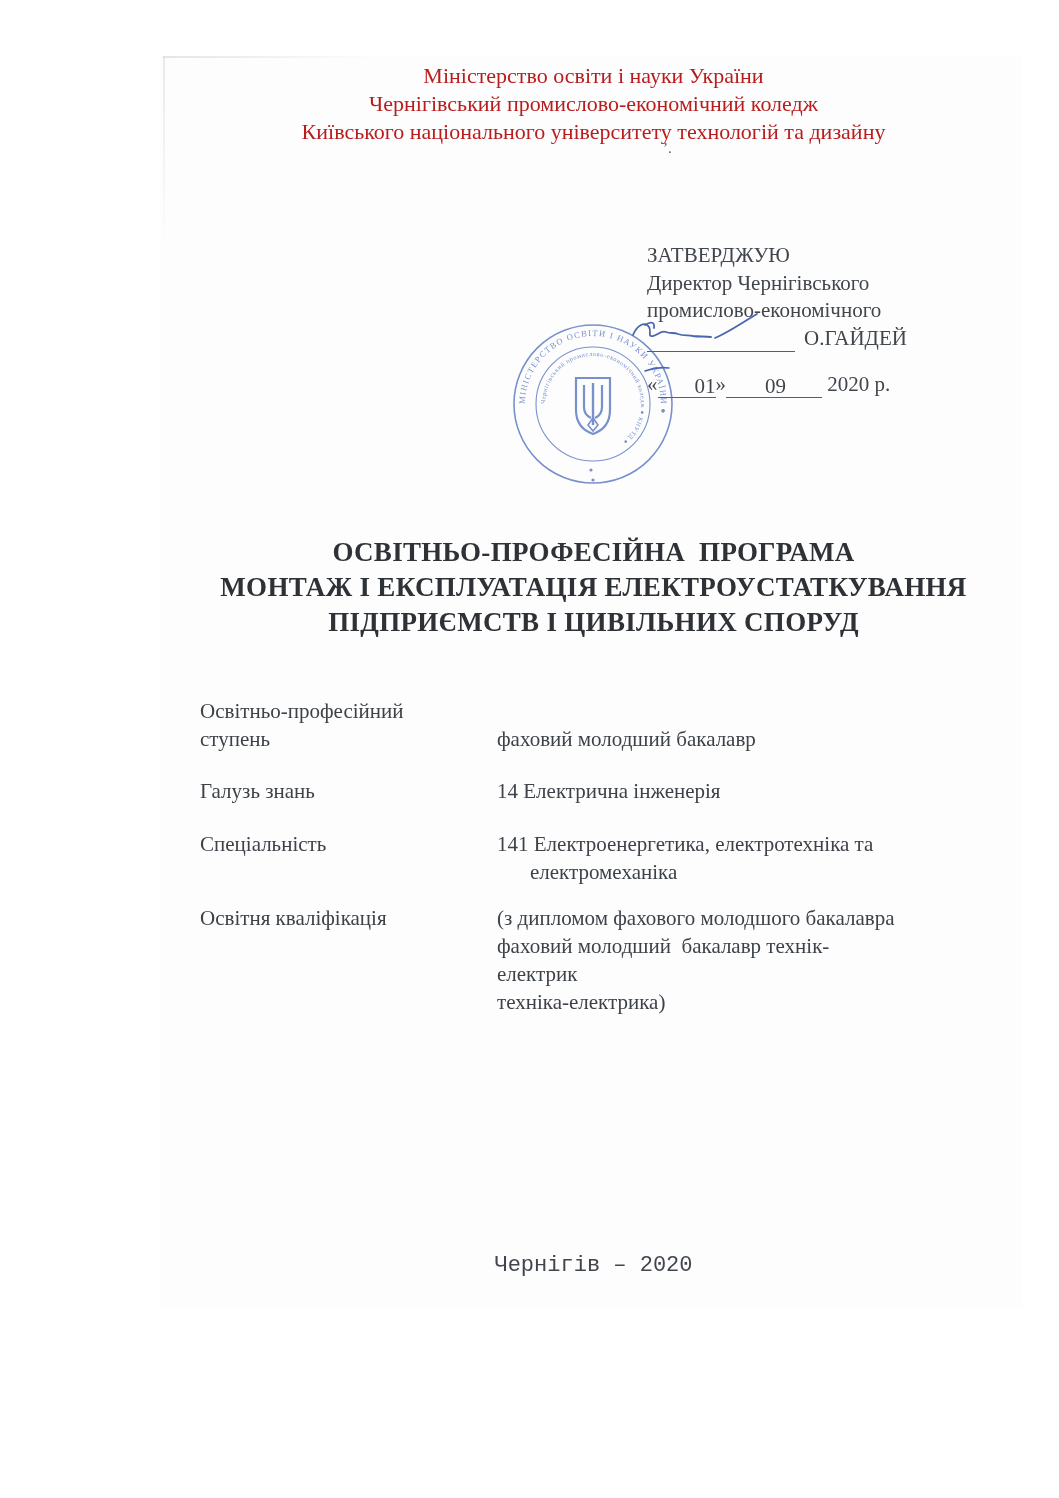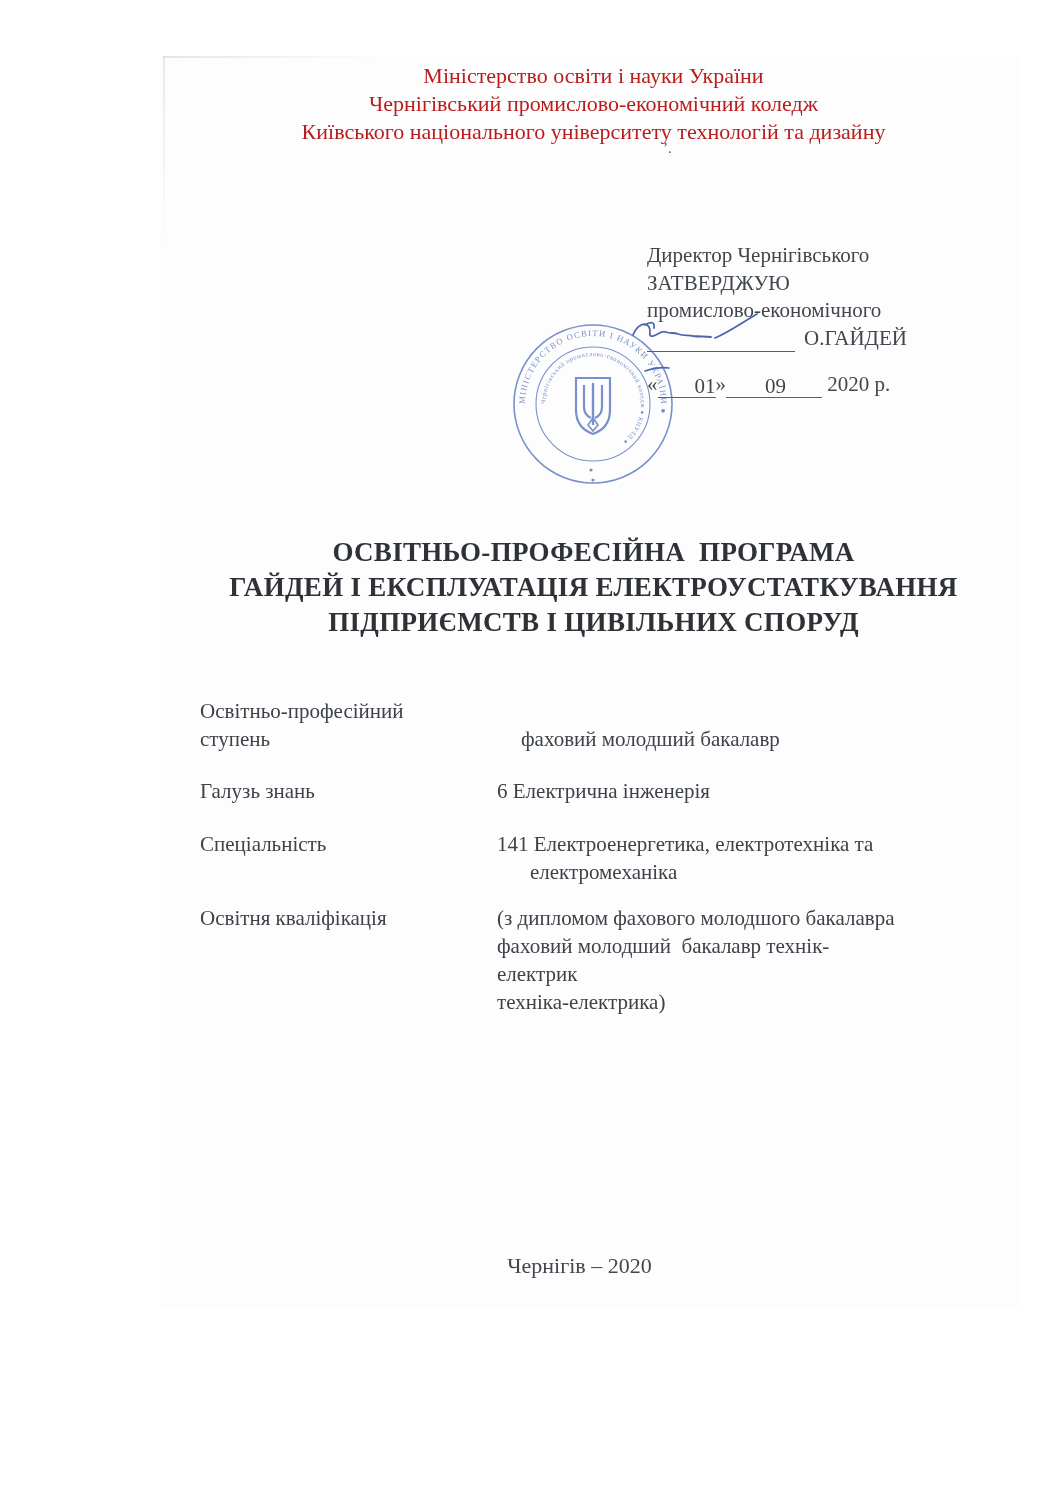--- a/index.html
+++ b/index.html
@@ -59,22 +59,22 @@
     text-align:center; font-weight:bold; font-size:27px; line-height:35px;
     color:#2e3237; letter-spacing:.3px;
   }
   .pre { white-space:pre-wrap; }
   .drow { position:absolute; left:200px; font-size:21px; line-height:28px; }
   .drow .label { position:absolute; left:0; top:0; white-space:nowrap; }
   .drow .value { position:absolute; left:297px; top:0; white-space:nowrap; }
   .vline { display:block; }
   .indent { padding-left:33px; }
   .footer {
-    position:absolute; left:151px; top:1253px; width:857px;
-    text-align:center; font-size:22px; color:#41464c;
+    position:absolute; left:165px; top:1253px; width:857px;
+    text-align:center; font-size:22px; color:#41464c;font-family:Liberation Mono, monospace;
   }
 </style>
 </head>
 <body>
 
 <div class="paper"></div>
 <div class="edge-top"></div>
 <div class="edge-left"></div>
 
 <div class="header">
@@ -107,22 +107,22 @@
     <path d="M 104,65 v22 q0,8 -7,11" stroke-width="2.2"></path>
     <path d="M 95,98 l -5,7 l 5,6 l 5,-6 z" stroke-width="1.6"></path>
   </g>
   <g fill="#5b79c0">
     <circle cx="93" cy="150" r="1.6"></circle>
     <circle cx="95" cy="160" r="1.6"></circle>
   </g>
 </svg>
 
 <div class="approval">
+  <div>ЗАТВЕРДЖУЮ</div>
   <div>Директор Чернігівського</div>
-  <div>ЗАТВЕРДЖУЮ</div>
   <div>промислово-економічного</div>
   <div class="sig-row">
     <svg class="sig-svg" width="190" height="34" viewBox="0 0 190 34">
       <g stroke="#4a66b0" fill="none" stroke-width="1.8" stroke-linecap="round">
         <path d="M 8,24 c 4,-10 12,-14 16,-8 c 3,5 -2,10 4,9 c 5,-1 8,-6 13,-4 c 4,2 8,0 12,2 c 5,2 10,1 15,2 c 6,1 12,0 18,1"></path>
         <path d="M 90,27 c 14,-6 28,-16 42,-24"></path>
         <path d="M 20,14 c 6,-4 10,-3 9,3"></path>
       </g>
     </svg>
     <span class="sig-line"></span><span>О.ГАЙДЕЙ</span>
@@ -130,40 +130,40 @@
   <div class="date-row">
     <svg width="40" height="22" viewBox="0 0 40 22" style="position:absolute;left:-6px;top:2px;">
       <path d="M 4,16 c 8,-3 16,-4 24,-3" stroke="#4a66b0" fill="none" stroke-width="1.6" stroke-linecap="round"></path>
     </svg>
     <span>«</span><span class="u u-day">01</span><span>»</span><span class="u u-gap1"></span><span class="u u-month">09</span><span class="u u-tail"></span>&nbsp;<span>2020 р.</span>
   </div>
 </div>
 
 <div class="title">
   <div class="pre">ОСВІТНЬО-ПРОФЕСІЙНА  ПРОГРАМА</div>
-  <div>ГАЙДЕЙ І ЕКСПЛУАТАЦІЯ ЕЛЕКТРОУСТАТКУВАННЯ</div>
+  <div>МОНТАЖ І ЕКСПЛУАТАЦІЯ ЕЛЕКТРОУСТАТКУВАННЯ</div>
   <div>ПІДПРИЄМСТВ І ЦИВІЛЬНИХ СПОРУД</div>
 </div>
 
 <div class="drow" style="top:697px;">
   <div class="label">
     <span class="vline">Освітньо-професійний</span>
     <span class="vline">ступень</span>
   </div>
-  <div class="value" style="top:28px;margin-left:24px;">
+  <div class="value" style="top:28px;">
     <span class="vline">фаховий молодший бакалавр</span>
   </div>
 </div>
 
 <div class="drow" style="top:777px;">
   <div class="label">
     <span class="vline">Галузь знань</span>
   </div>
   <div class="value">
-    <span class="vline">6 Електрична інженерія</span>
+    <span class="vline">14 Електрична інженерія</span>
   </div>
 </div>
 
 <div class="drow" style="top:830px;">
   <div class="label">
     <span class="vline">Спеціальність</span>
   </div>
   <div class="value">
     <span class="vline">141 Електроенергетика, електротехніка та</span>
     <span class="vline indent">електромеханіка</span>

